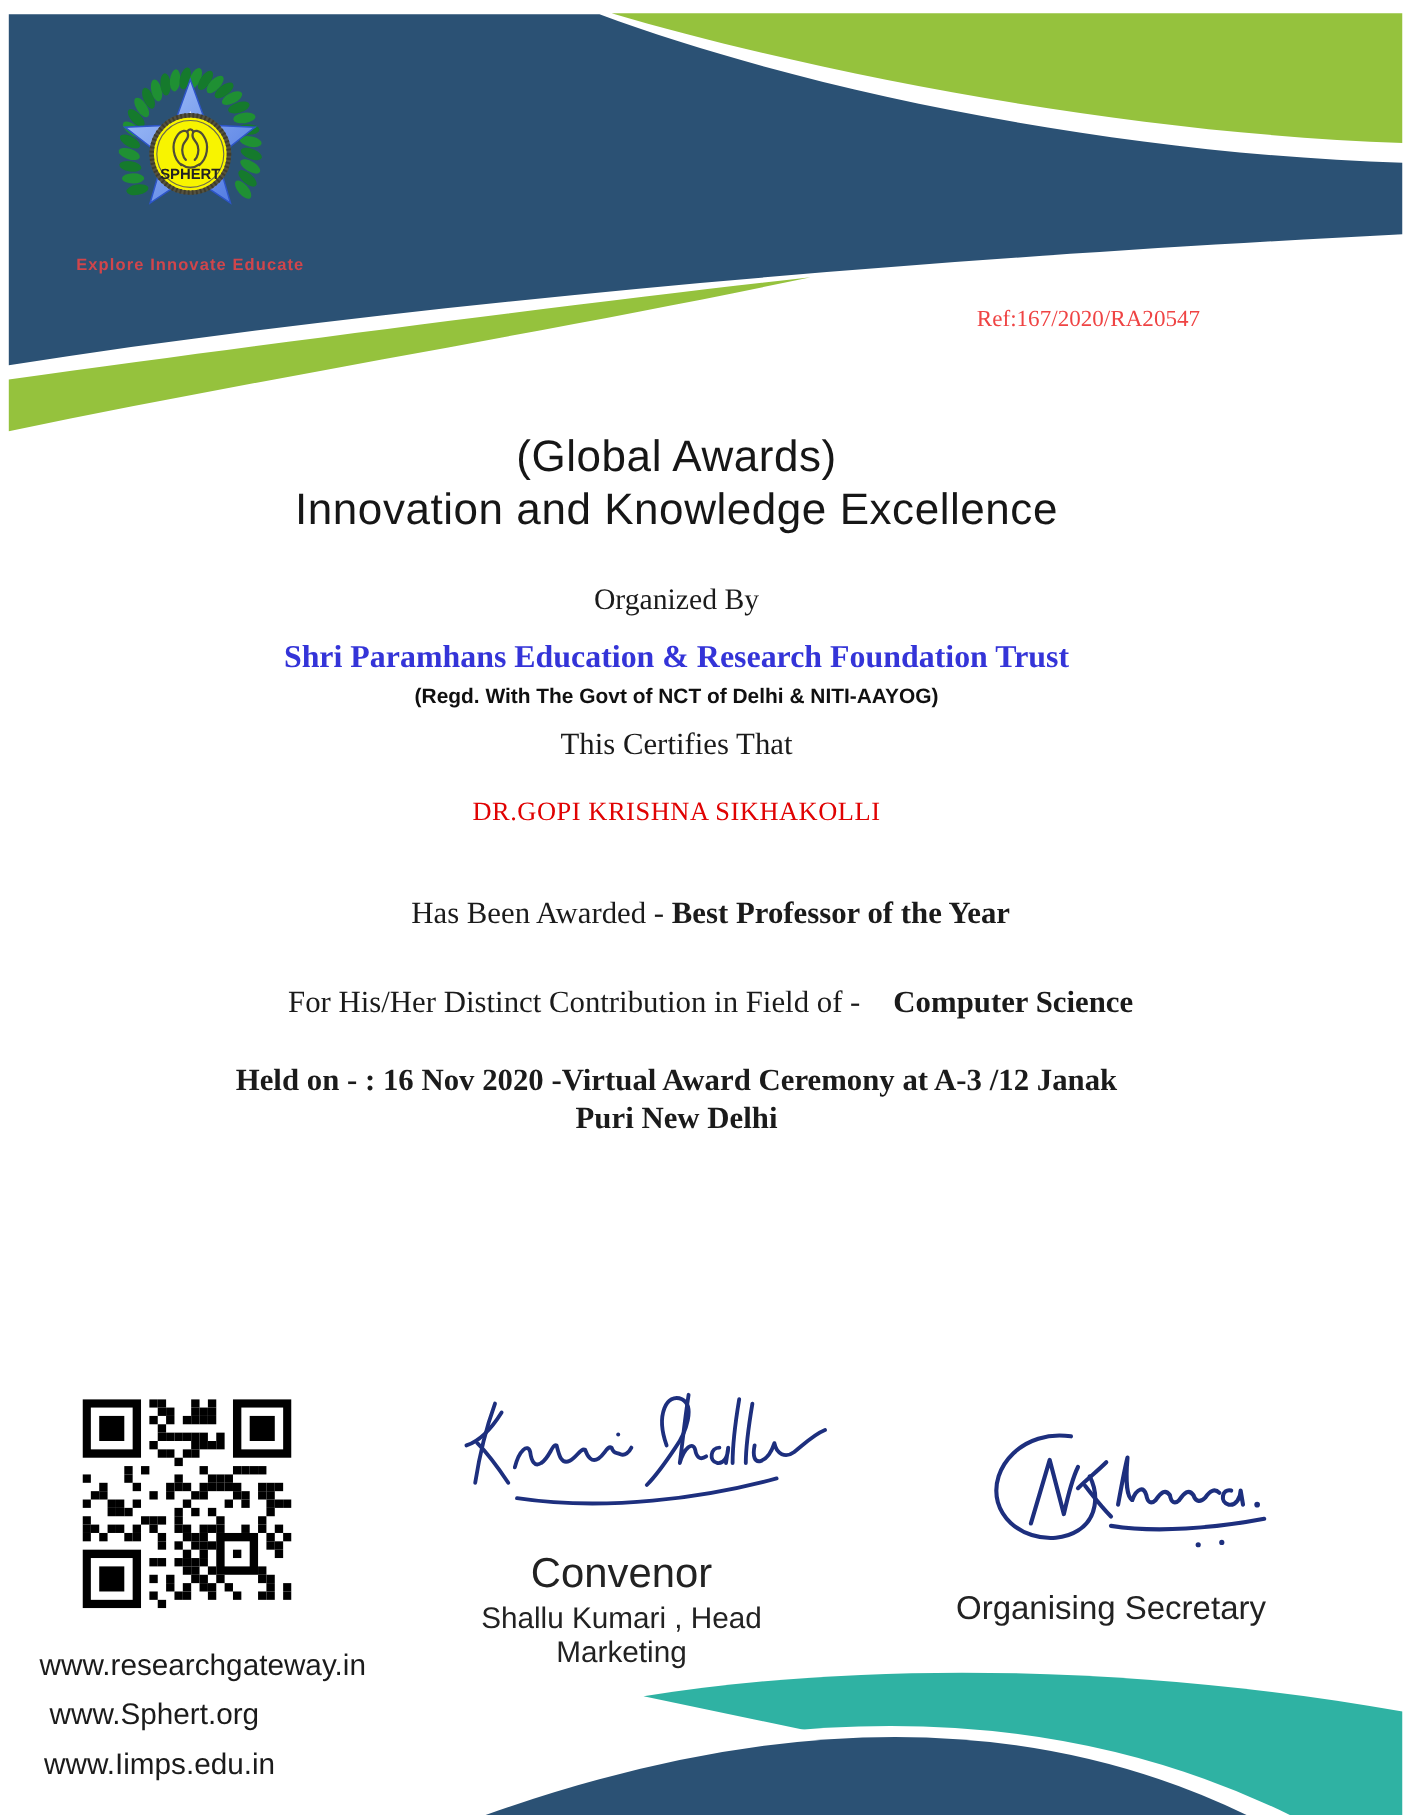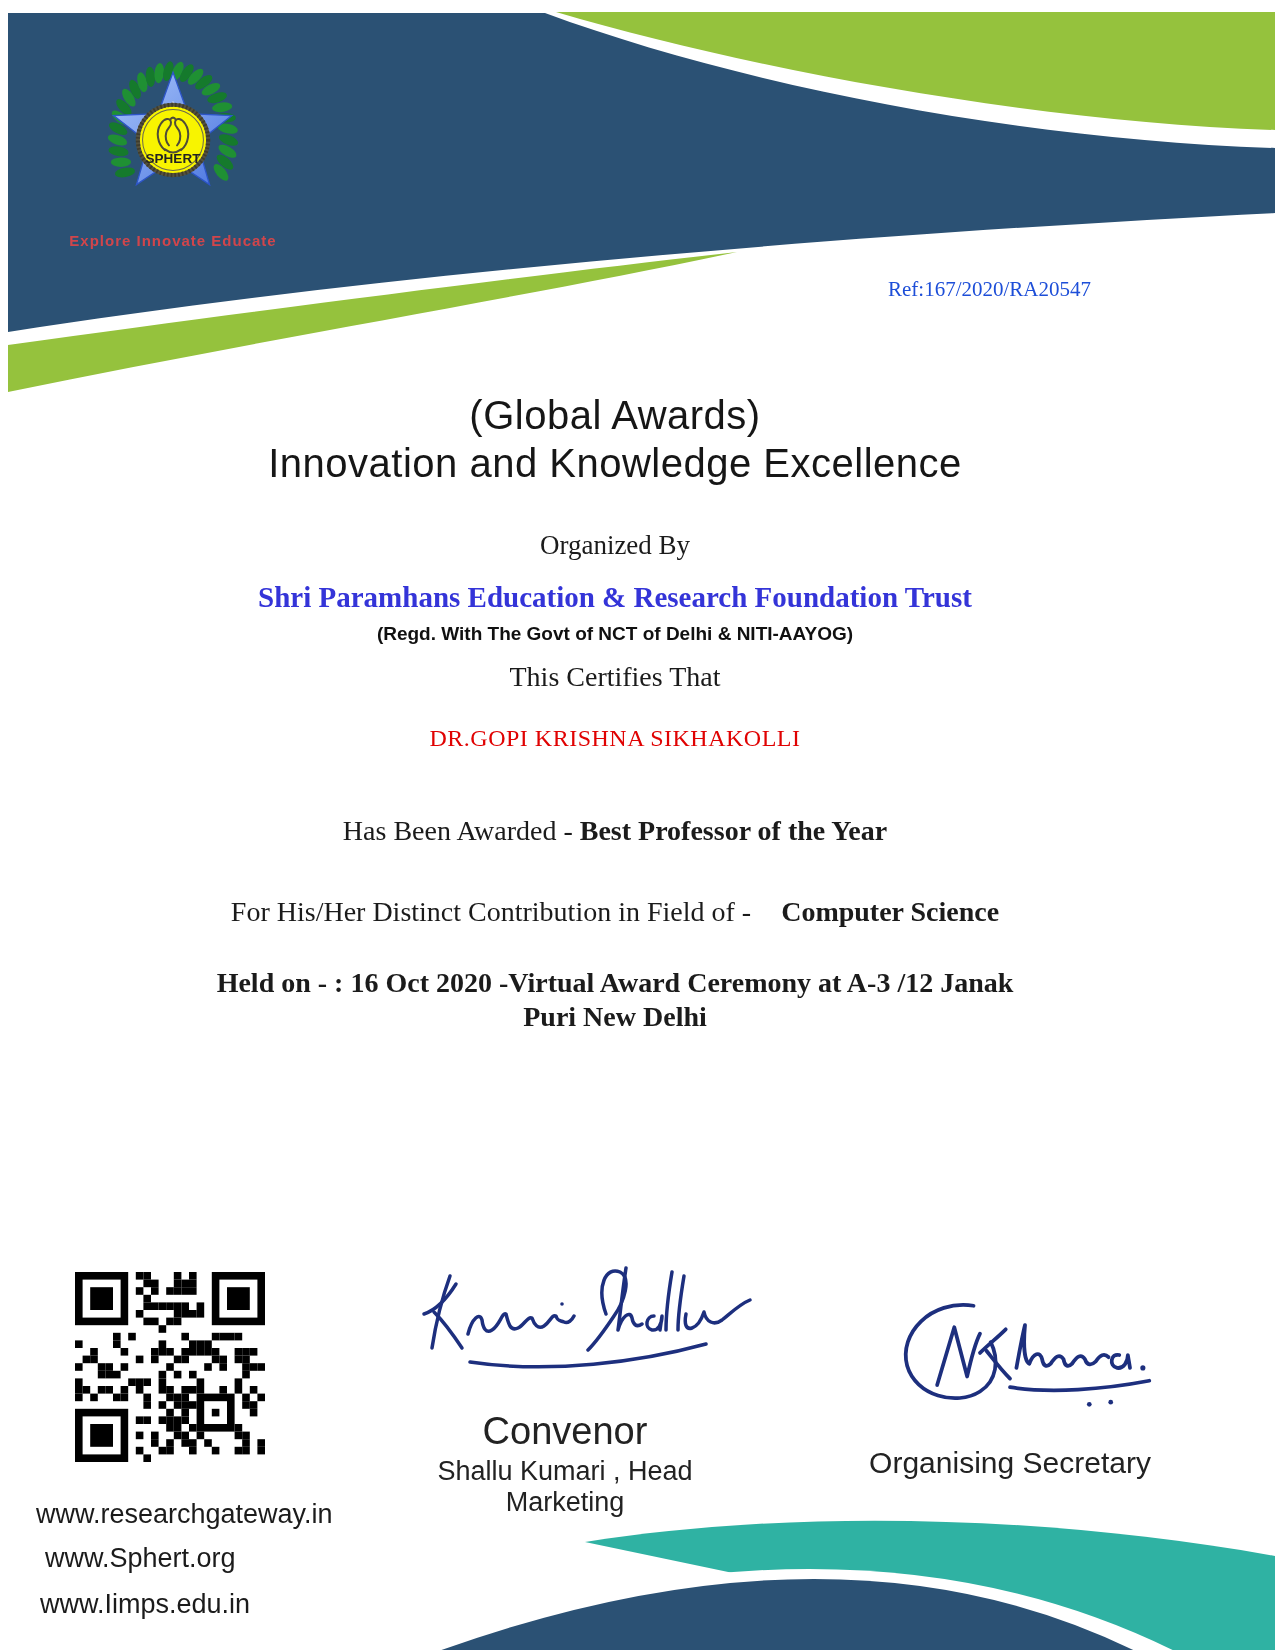--- a/index.html
+++ b/index.html
@@ -2,29 +2,29 @@
 <html><head>
 <meta charset="utf-8">
 <style>
   html,body{margin:0;padding:0;}
   body{width:1275px;height:1650px;position:relative;background:#ffffff;overflow:hidden;
        font-family:"Liberation Sans",sans-serif;}
   svg{display:block;}
   .abs{position:absolute;}
   #bg{left:0;top:0;}
   .center-col{position:absolute;left:0;width:1230px;text-align:center;color:#1b1b1b;}
-  .ref{font-family:"Liberation Serif",serif;font-size:21px;color:#1d4ed8;}
+  .ref{font-family:"Liberation Serif",serif;font-size:21px;color:#ef4444;}
   .title{font-size:40px;letter-spacing:.5px;line-height:1.2;color:#161616;}
   .serif{font-family:"Liberation Serif",serif;}
   .organized{font-size:27px;}
   .orgname{font-size:29px;font-weight:bold;color:#3434d8;}
   .regd{font-size:19px;font-weight:bold;color:#101010;}
   .certifies{font-size:28px;}
   .recipient{font-size:24px;font-weight:normal;color:#e00202;letter-spacing:.5px;}
-  .line28{font-size:28px;}
+  .line28{font-size:28px;margin-left:31px;}
   .bold{font-weight:bold;}
   .heldline{font-size:28px;font-weight:bold;line-height:1.2;}
   .fieldgap{display:inline-block;width:30px;}
   .sig-label{color:#222;}
   .convenor-title{font-size:38px;}
   .convenor-name{font-size:27px;}
   .secretary-title{font-size:30px;}
   .url{position:absolute;font-size:27px;color:#1b1b1b;}
   .tagline{font-size:15px;font-weight:bold;color:#ef4444;opacity:.85;letter-spacing:1px;text-align:center;}
 </style>
@@ -110,21 +110,21 @@
 
 <div class="center-col serif line28" style="top:815px;">
   <span>Has Been Awarded - </span><span class="bold">Best Professor of the Year</span>
 </div>
 
 <div class="center-col serif line28" style="top:896px;">
   <span>For His/Her Distinct Contribution in Field of -</span><span class="fieldgap"></span><span class="bold">Computer Science</span>
 </div>
 
 <div class="center-col serif heldline" style="top:966px;">
-  <div>Held on - : 16 Oct 2020 -Virtual Award Ceremony at A-3 /12 Janak</div>
+  <div>Held on - : 16 Nov 2020 -Virtual Award Ceremony at A-3 /12 Janak</div>
   <div>Puri New Delhi</div>
 </div>
 
 <svg id="qr" class="abs" style="left:75px;top:1272px;" width="190" height="190" viewBox="0 0 190 190">
     <rect x="0" y="0" width="190" height="190" fill="#fff"></rect>
     <rect x="60.8" y="0" width="7.6" height="7.6" fill="#000"></rect>
     <rect x="68.39999999999999" y="0" width="7.6" height="7.6" fill="#000"></rect>
     <rect x="98.8" y="0" width="7.6" height="7.6" fill="#000"></rect>
     <rect x="114" y="0" width="7.6" height="7.6" fill="#000"></rect>
     <rect x="68.39999999999999" y="7.6" width="7.6" height="7.6" fill="#000"></rect>

